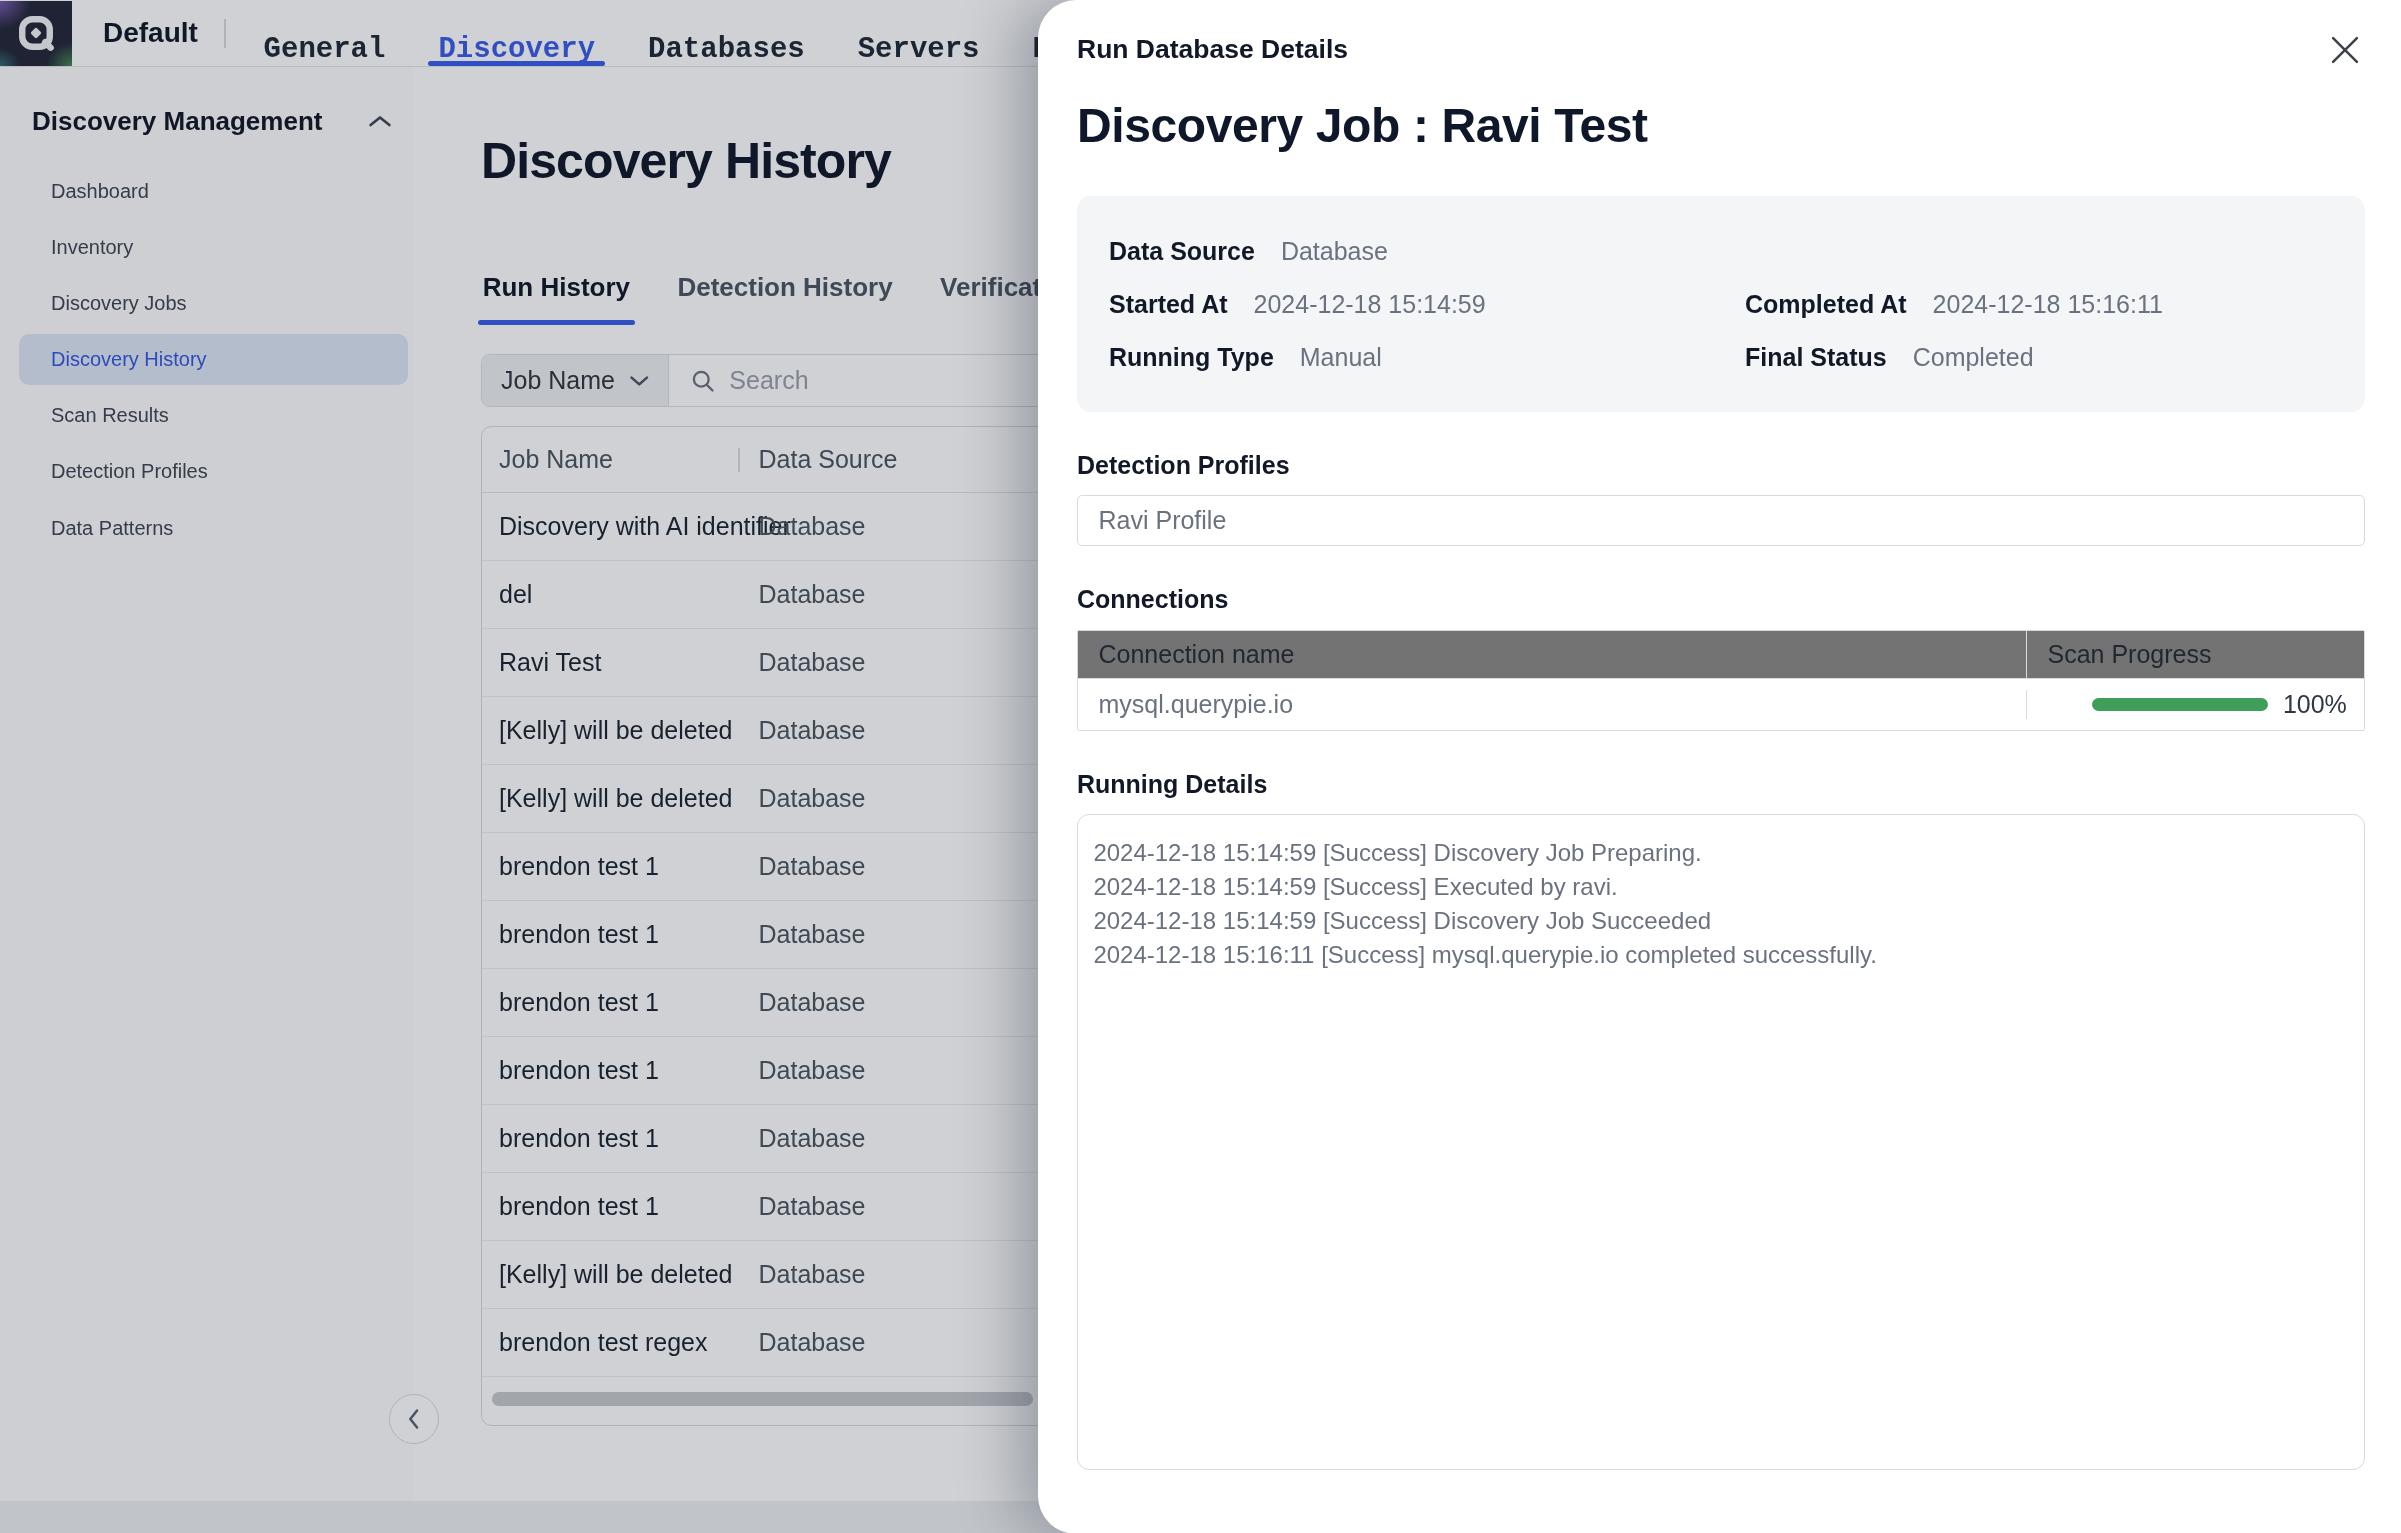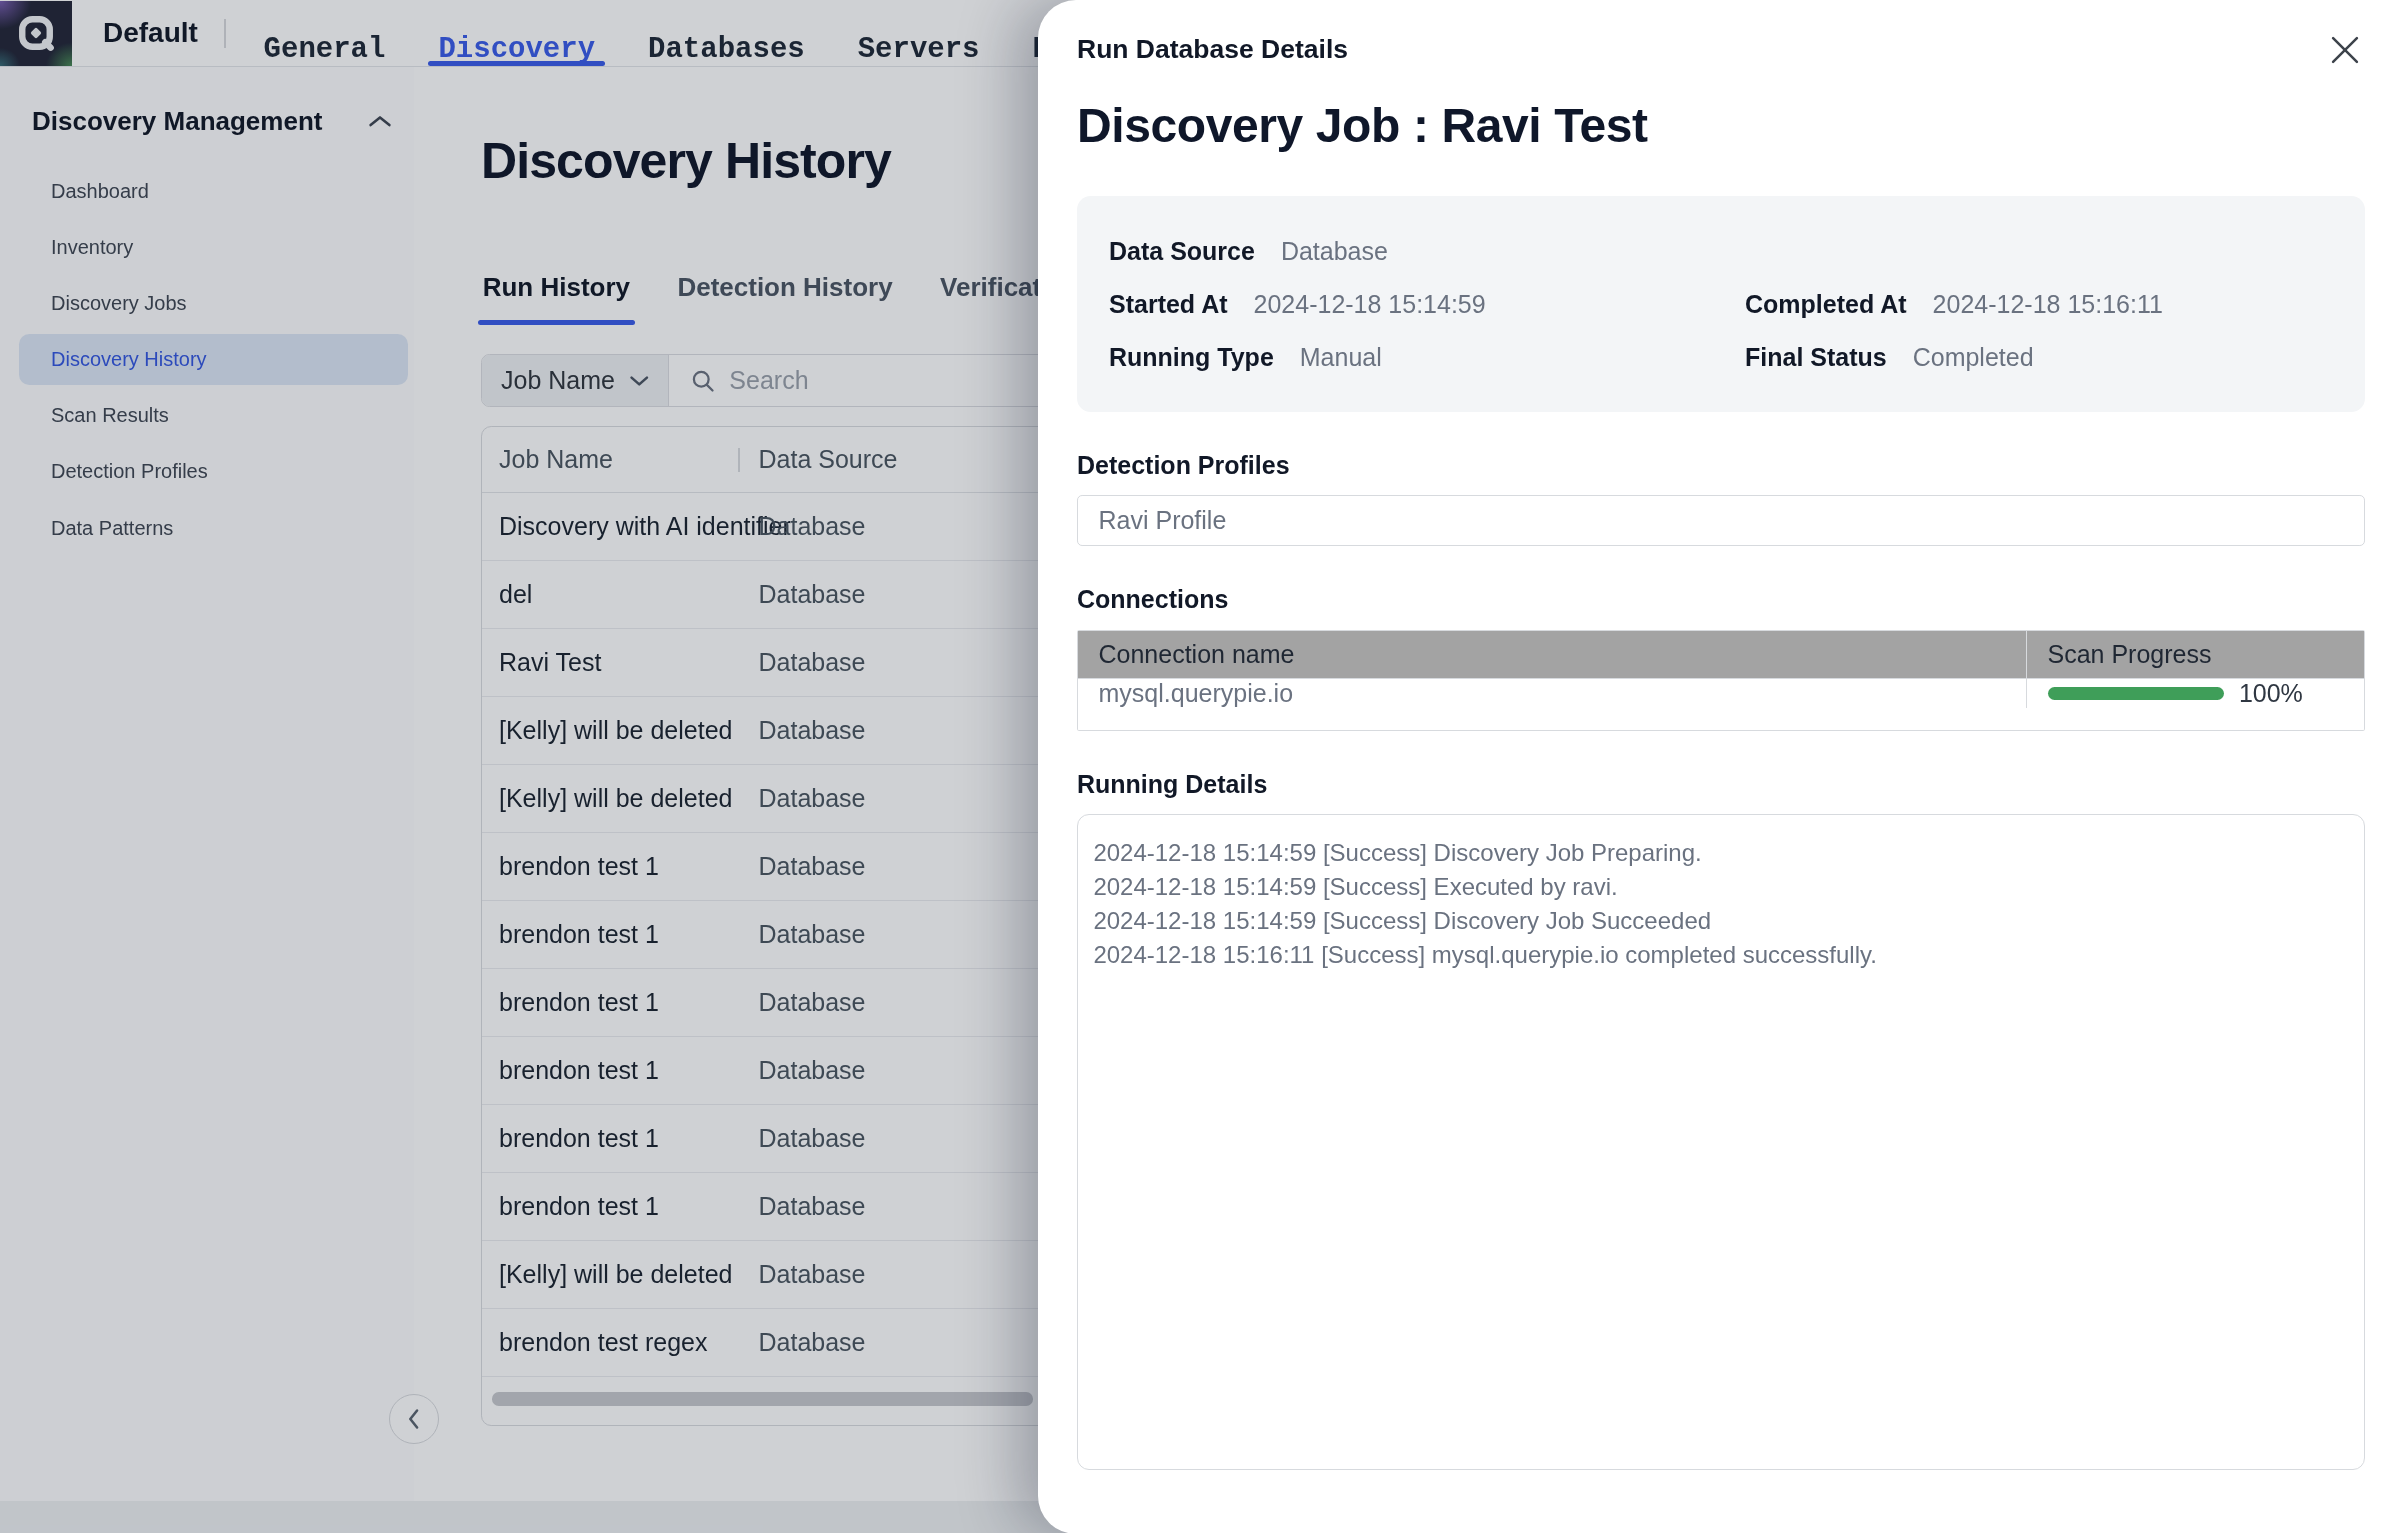--- a/index.html
+++ b/index.html
@@ -84,25 +84,25 @@
               display:grid; grid-template-columns:636px 1fr; row-gap:19px; }
   .kv { display:flex; align-items:baseline; font-size:25px; line-height:34px; }
   .kv .k { font-weight:700; color:#111827; margin-right:26px; white-space:nowrap; }
   .kv .v { color:#6a7280; white-space:nowrap; }
 
   .sec { margin-top:39px; font-size:25px; font-weight:700; color:#111827; }
   .profile-box { margin-top:15.4px; height:51px; border:1.7px solid #d7dade; border-radius:5.1px;
                  display:flex; align-items:center; padding:0 20.5px; font-size:25px; color:#6a7280; }
 
   .ctable { margin-top:15.4px; border:1.7px solid #d7dade; border-radius:1.7px; }
-  .ct-head { display:flex; background:#a3a3a3; border-bottom:1.7px solid #d7dade; height:48px;
+  .ct-head { display:flex; background:#737373; border-bottom:1.7px solid #d7dade; height:48px;
              align-items:stretch; font-size:25px; color:#1f2733; }
   .ct-c1 { width:949px; padding-left:20.5px; border-right:1.7px solid #d7dade; display:flex; align-items:center; }
   .ct-c2 { flex:1; padding-left:20.5px; display:flex; align-items:center; gap:15.4px; }
-  .ct-row { display:flex; height:51px; align-items:flex-start; font-size:25px; color:#6a7280; }
+  .ct-row { display:flex; height:51px; align-items:center; font-size:25px; color:#6a7280;gap:44px; }
   .pbar { width:176px; height:13px; border-radius:6.8px; background:#3f9e59; }
   .ppct { font-size:25px; color:#2f3742; }
 
   .log-box { margin-top:15.4px; height:656px; border:1.7px solid #d7dade; border-radius:12px;
              padding:20.5px 8.5px 0 15.4px; font-family:Liberation Sans, sans-serif;
              font-size:24px; color:#6a7280; line-height:34px; overflow:hidden; }
 
   svg { display:block; }
 </style>
 </head>

